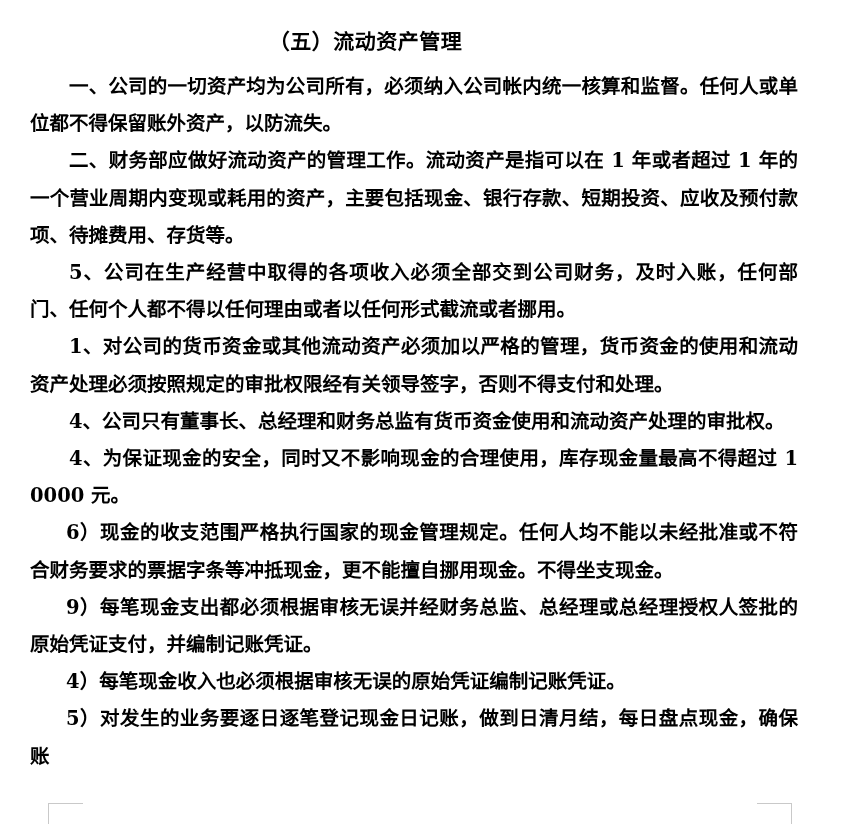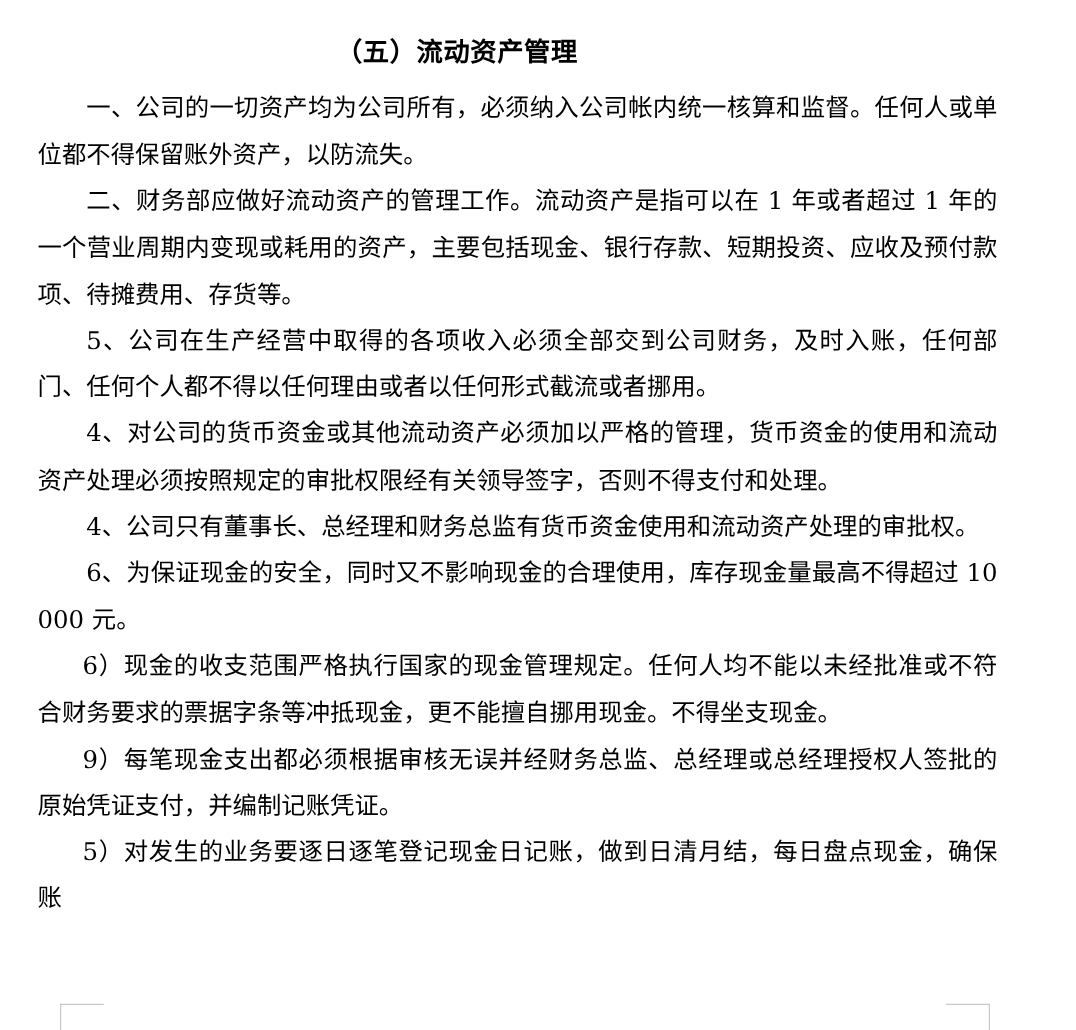--- a/index.html
+++ b/index.html
@@ -52,20 +52,21 @@
 
   .para {
     margin: 0;
     padding: 0;
     text-indent: 2em;
     text-align: justify;
     text-justify: inter-ideograph;
     font-size: 19.5px;
     line-height: 37.2px;
     word-break: break-all;
+    font-weight: bold;
   }
 
   
   .para.sub {
     text-indent: 1.85em;
   }
 
   
   .margin-mark {
     position: absolute;
@@ -90,24 +91,25 @@
 <body>
 
 <div id="page">
 
   <h1 id="doc-title">（五）流动资产管理</h1>
 
   <div id="body-text">
     <p class="para">一、公司的一切资产均为公司所有，必须纳入公司帐内统一核算和监督。任何人或单位都不得保留账外资产，以防流失。</p>
     <p class="para">二、财务部应做好流动资产的管理工作。流动资产是指可以在 1 年或者超过 1 年的一个营业周期内变现或耗用的资产，主要包括现金、银行存款、短期投资、应收及预付款项、待摊费用、存货等。</p>
     <p class="para">5、公司在生产经营中取得的各项收入必须全部交到公司财务，及时入账，任何部门、任何个人都不得以任何理由或者以任何形式截流或者挪用。</p>
-    <p class="para">4、对公司的货币资金或其他流动资产必须加以严格的管理，货币资金的使用和流动资产处理必须按照规定的审批权限经有关领导签字，否则不得支付和处理。</p>
+    <p class="para">1、对公司的货币资金或其他流动资产必须加以严格的管理，货币资金的使用和流动资产处理必须按照规定的审批权限经有关领导签字，否则不得支付和处理。</p>
     <p class="para">4、公司只有董事长、总经理和财务总监有货币资金使用和流动资产处理的审批权。</p>
-    <p class="para">6、为保证现金的安全，同时又不影响现金的合理使用，库存现金量最高不得超过 10000 元。</p>
+    <p class="para">4、为保证现金的安全，同时又不影响现金的合理使用，库存现金量最高不得超过 10000 元。</p>
     <p class="para sub">6）现金的收支范围严格执行国家的现金管理规定。任何人均不能以未经批准或不符合财务要求的票据字条等冲抵现金，更不能擅自挪用现金。不得坐支现金。</p>
     <p class="para sub">9）每笔现金支出都必须根据审核无误并经财务总监、总经理或总经理授权人签批的原始凭证支付，并编制记账凭证。</p>
+    <p class="para sub">4）每笔现金收入也必须根据审核无误的原始凭证编制记账凭证。</p>
     <p class="para sub">5）对发生的业务要逐日逐笔登记现金日记账，做到日清月结，每日盘点现金，确保账</p>
   </div>
 
   <div class="margin-mark bottom-left"></div>
   <div class="margin-mark bottom-right"></div>
 
 </div>
 
 </body></html>

